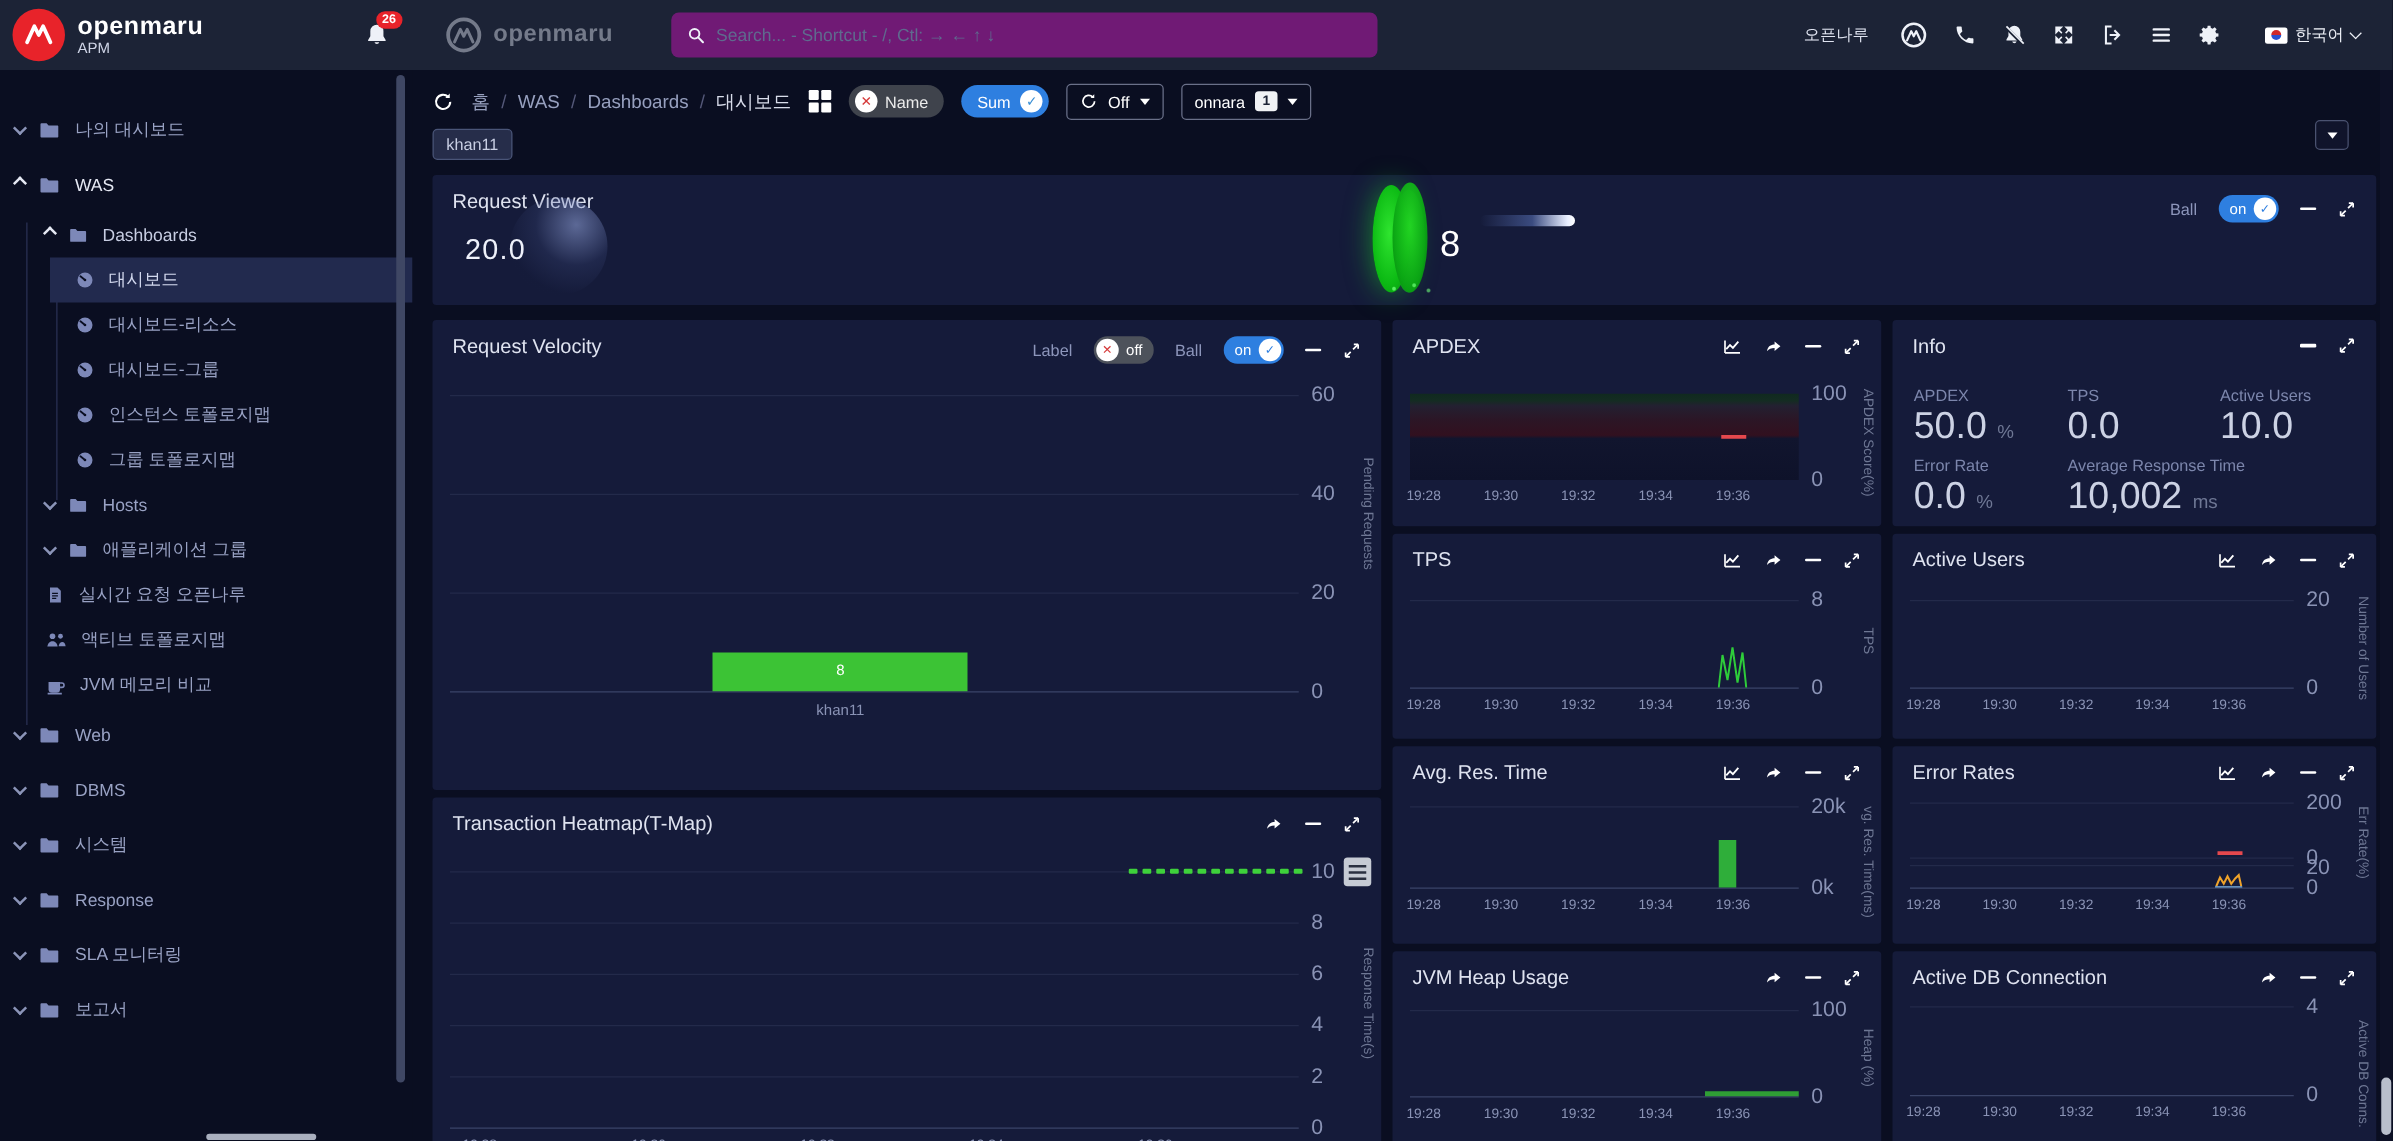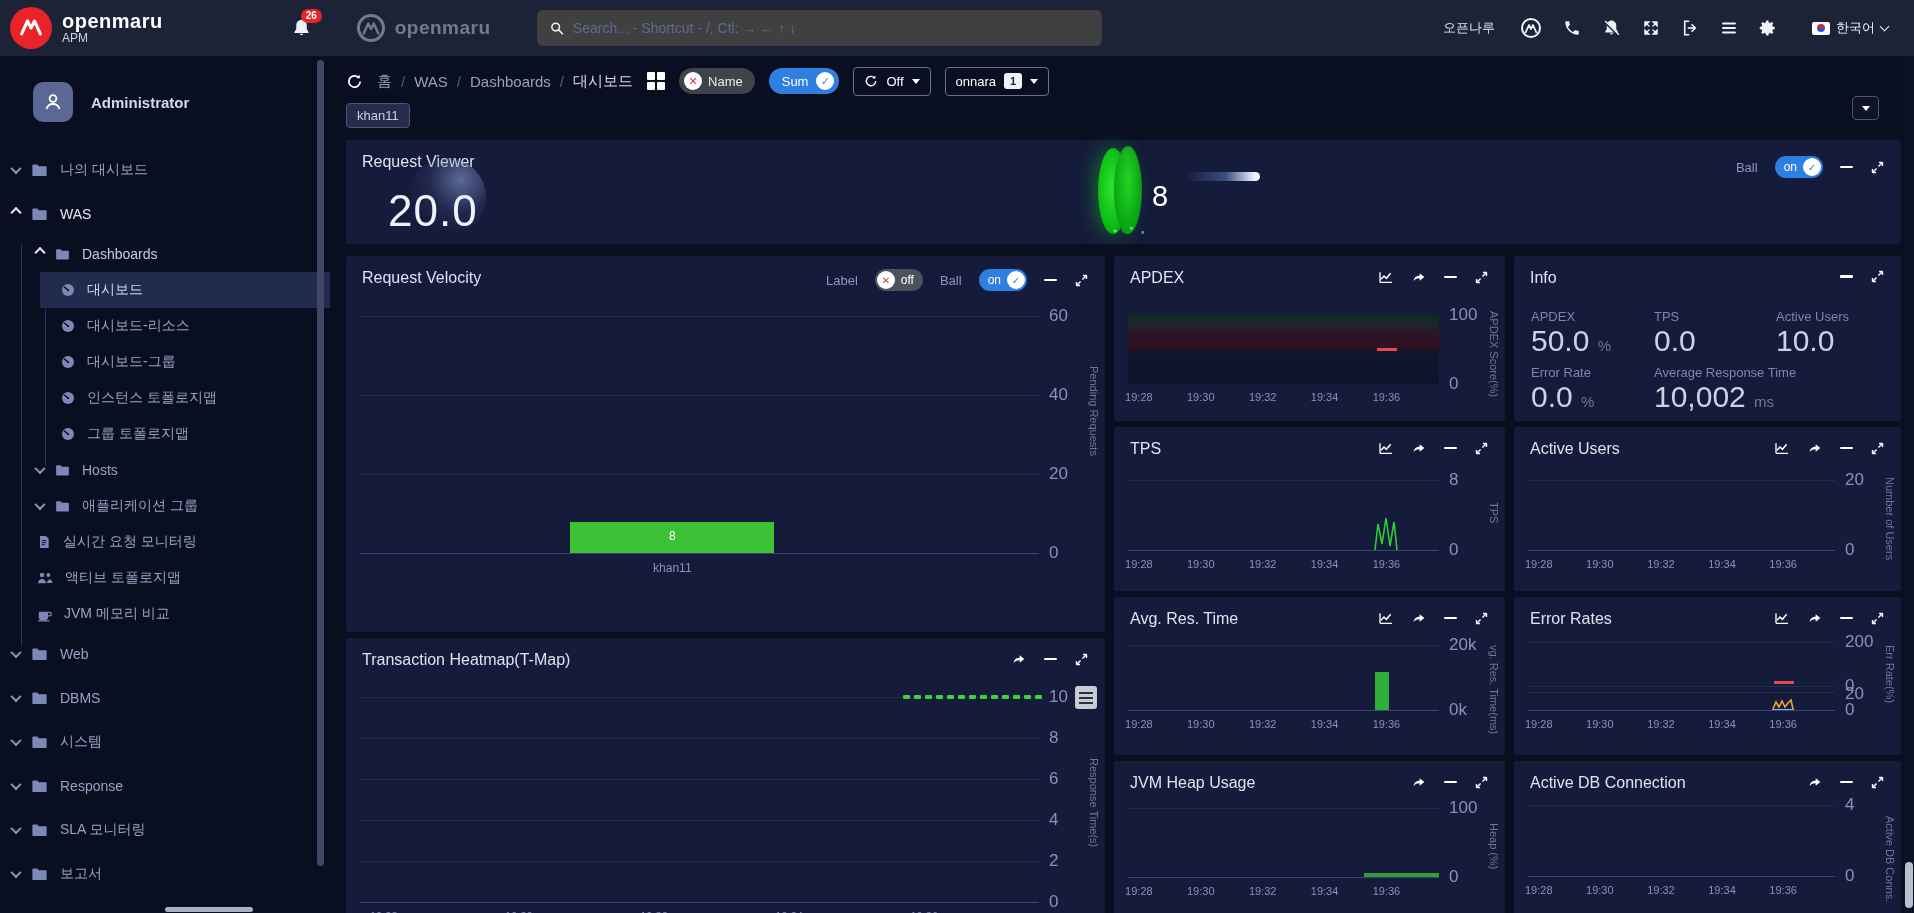--- a/index.html
+++ b/index.html
@@ -13,21 +13,21 @@
   .logo-red { width:42px; height:42px; border-radius:50%; background:#e8232a; margin-left:10px;
     display:flex; align-items:center; justify-content:center; flex:0 0 auto; }
   .brand-block { margin-left:10px; line-height:1.05; }
   .brand-main { font-size:20px; font-weight:bold; letter-spacing:.5px; color:#fff; }
   .brand-sub { font-size:12px; color:#ced4e6; }
   .bell-wrap { position:relative; margin-left:128px; }
   .badge { position:absolute; top:-9px; left:10px; background:#e8232a; color:#fff; font-size:10px;
     font-weight:bold; border-radius:9px; padding:2px 5px; line-height:1; }
   .brand2 { display:flex; align-items:center; gap:9px; margin-left:44px; opacity:.75; }
   .brand2 .txt { font-size:19px; font-weight:bold; color:#9298a6; letter-spacing:.5px; }
-  .search { margin-left:46px; width:565px; height:36px; background:#404040; border-radius:6px;
+  .search { margin-left:46px; width:565px; height:36px; background:#701a75; border-radius:6px;
     display:flex; align-items:center; padding:0 12px; gap:9px; }
   .search input { background:transparent; border:none; outline:none; color:#aab3cf; font-size:14px;
     width:100%; font-family:inherit; }
   .search input::placeholder { color:#5f6a8e; }
   .tb-right { margin-left:auto; display:flex; align-items:center; gap:21px; padding-right:26px; }
   .tb-user { font-size:13px; color:#dfe3f0; margin-right:4px; }
   .tb-ic { color:#eef1f8; }
   .lang { display:flex; align-items:center; gap:6px; margin-left:14px; font-size:13px; color:#eef1f8; }
   .flag { width:18px; height:13px; background:#fff; border-radius:2px; position:relative; }
   .flag::before { content:""; position:absolute; left:5px; top:2.5px; width:8px; height:8px; border-radius:50%;
@@ -115,21 +115,21 @@
   .xrow .x0{left:3.5%} .xrow .x1{left:23.4%} .xrow .x2{left:43.3%} .xrow .x3{left:63.2%} .xrow .x4{left:83.1%}
 
   .cols { display:flex; gap:9px; margin-top:12px; }
   .colL { flex:1; display:flex; flex-direction:column; gap:6px; }
   .colM { width:391px; display:flex; flex-direction:column; gap:6px; }
   .colR { width:387px; display:flex; flex-direction:column; gap:6px; }
 
   
   .sphere { position:absolute; left:62px; top:18px; width:78px; height:78px; border-radius:50%;
     background:radial-gradient(circle at 68% 28%, rgba(150,168,225,.55), rgba(70,85,140,.22) 42%, rgba(22,30,62,.05) 72%); }
-  .bigval { position:absolute; left:42px; top:46px; font-size:44px; color:#eef1fa; letter-spacing:1px; }
+  .bigval { position:absolute; left:26px; top:46px; font-size:23px; color:#eef1fa; letter-spacing:1px; }
   .disc { position:absolute; left:752px; top:8px; width:30px; height:86px; border-radius:50%;
     background:radial-gradient(ellipse at 45% 45%, #2fe52f, #0cba14 60%, #078a10);
     box-shadow:0 0 22px rgba(30,220,40,.55), 14px 2px 0 -2px rgba(20,190,30,.65); }
   .disc2 { position:absolute; left:768px; top:6px; width:28px; height:88px; border-radius:50%;
     background:radial-gradient(ellipse at 50% 40%, #23d723, #0aa513 65%, #067a0e); opacity:.95; }
   .sparkle { position:absolute; left:760px; top:84px; width:46px; height:14px;
     background:radial-gradient(circle at 20% 50%, rgba(110,255,120,.8) 1px, transparent 2px),
                radial-gradient(circle at 55% 30%, rgba(110,255,120,.7) 1px, transparent 2px),
                radial-gradient(circle at 80% 60%, rgba(110,255,120,.6) 1px, transparent 2px); }
   .ballval { position:absolute; left:806px; top:40px; font-size:29px; color:#fff; }
@@ -291,28 +291,20 @@
       </svg>
     <div class="lang">
       <span class="flag"></span>
       <span>한국어</span>
       <span class="chev-sm"></span>
     </div>
   </div>
 </div>
 
 <div class="sidebar">
-  <div class="admin">
-    <span class="avatar">
-      <svg width="24" height="24">
-          <use href="#i-person"></use>
-        </svg>
-      </span>
-    <span class="admin-name">Administrator</span>
-  </div>
   <div class="tree">
     <div class="guide" style="left:21px; top:96px; height:402px;"></div>
     <div class="guide" style="left:45px; top:140px; height:178px;"></div>
 
     <div class="trow l0">
       <span class="chev down"></span>
       <svg class="ic" width="19" height="19">
           <use href="#i-folder"></use>
         </svg>
       <span class="tlabel">나의 대시보드</span>
@@ -372,21 +364,21 @@
       <span class="chev down"></span>
       <svg class="ic" width="17" height="17">
           <use href="#i-folder"></use>
         </svg>
       <span class="tlabel">애플리케이션 그룹</span>
     </div>
     <div class="trow l1">
       <svg class="ic" width="16" height="16">
           <use href="#i-doc"></use>
         </svg>
-      <span class="tlabel">실시간 요청 모니터링</span>
+      <span class="tlabel">실시간 요청 오픈나루</span>
     </div>
     <div class="trow l1">
       <svg class="ic" width="18" height="18">
           <use href="#i-users"></use>
         </svg>
       <span class="tlabel">액티브 토폴로지맵</span>
     </div>
     <div class="trow l1">
       <svg class="ic" width="17" height="17">
           <use href="#i-cup"></use>

